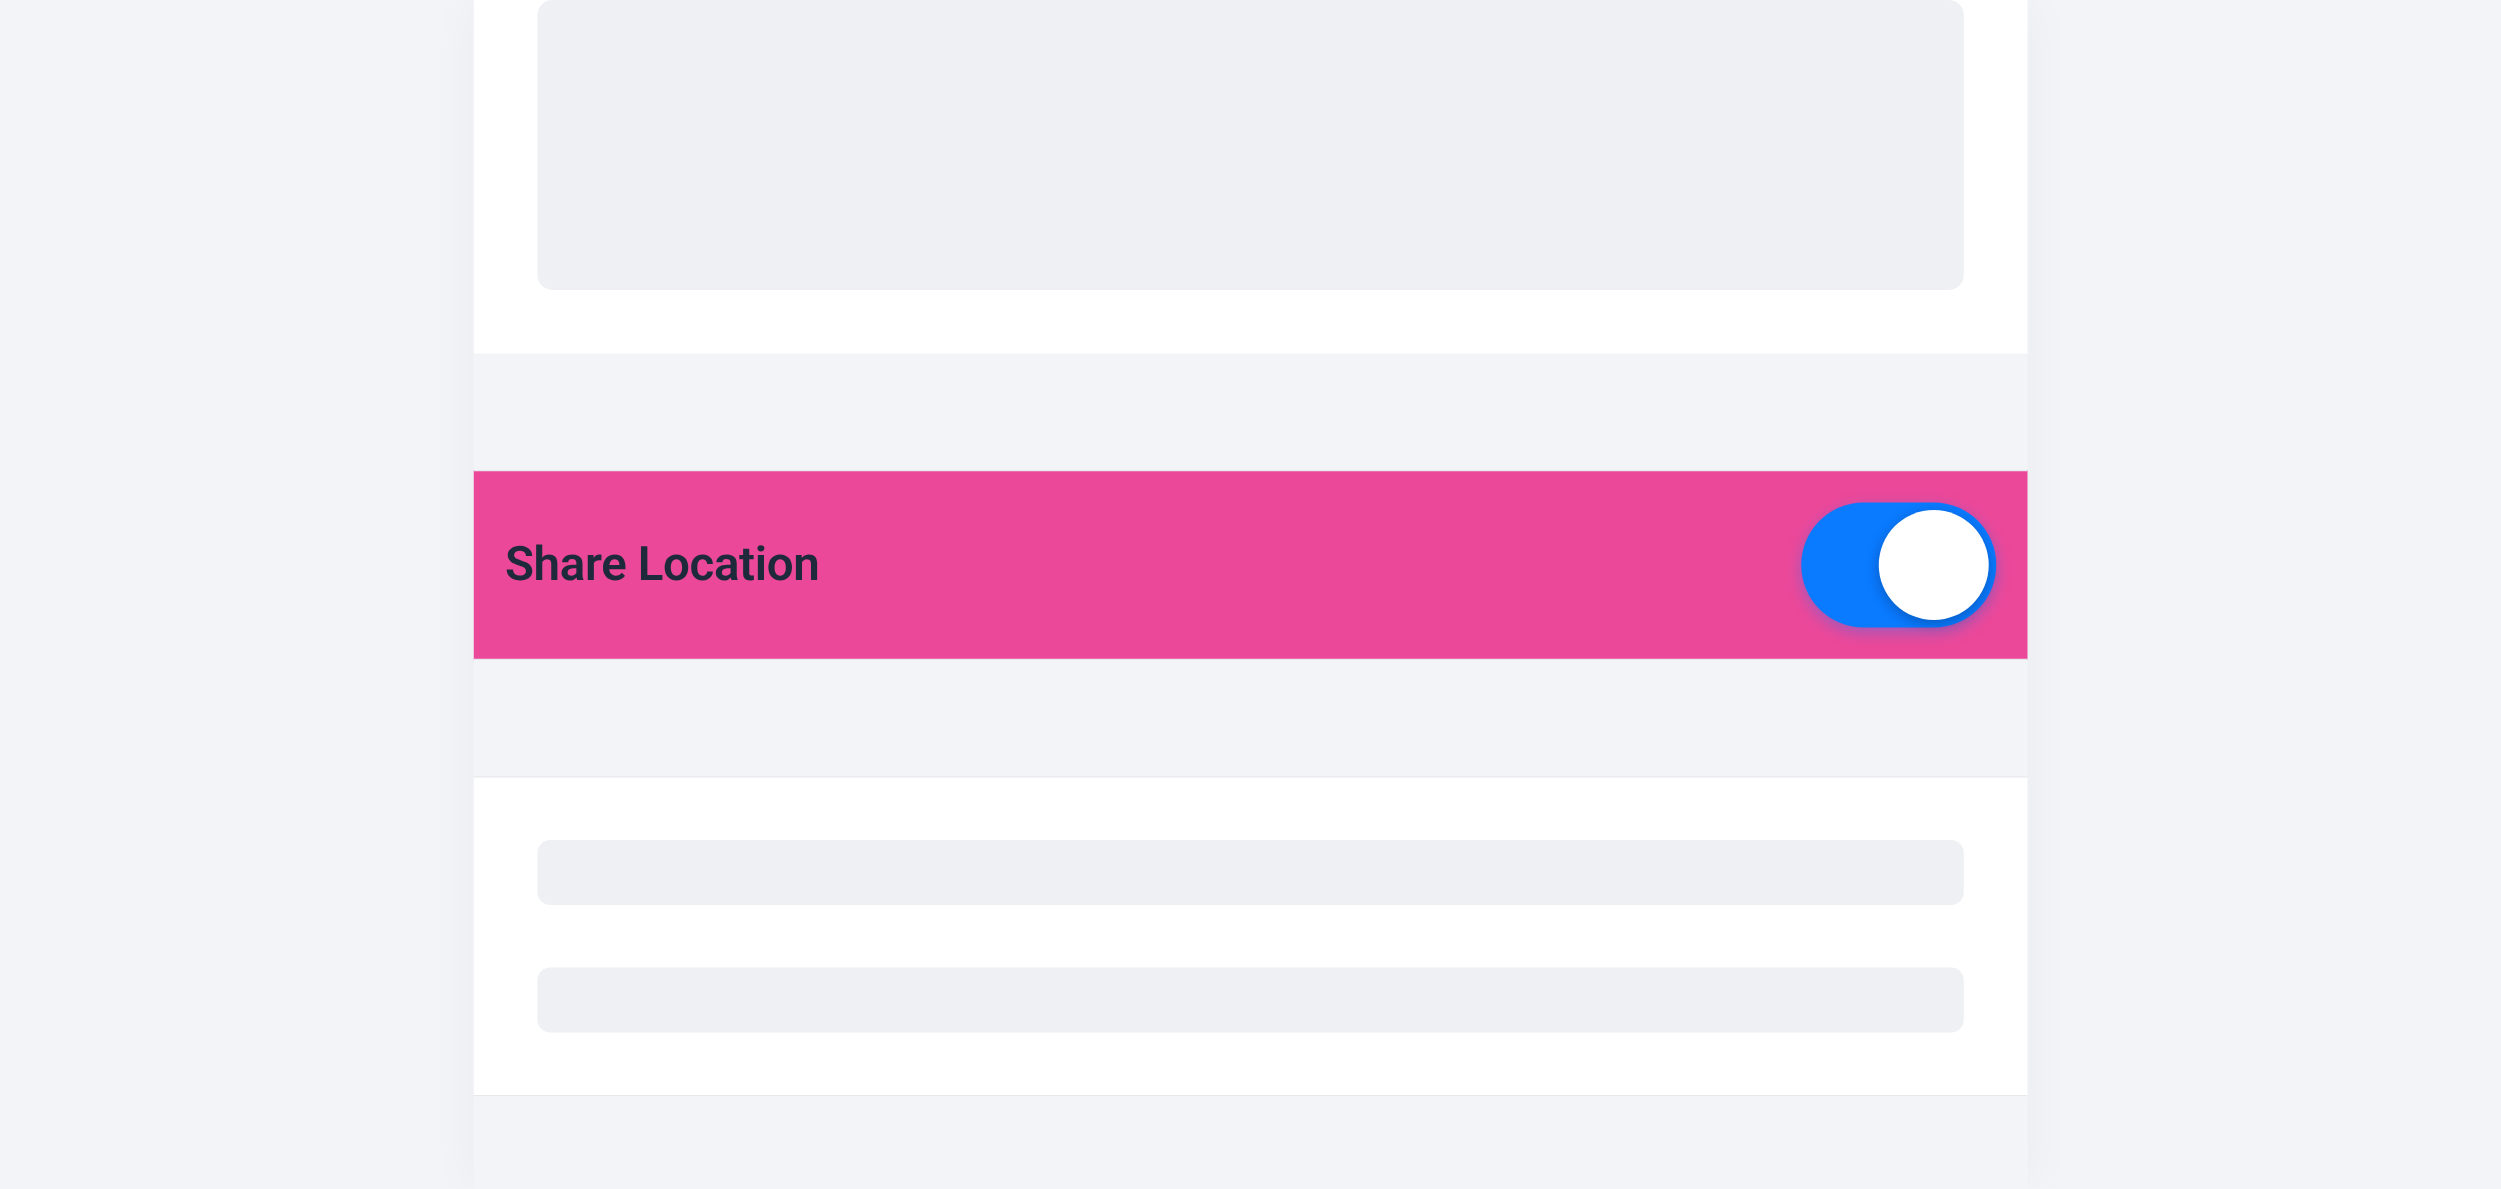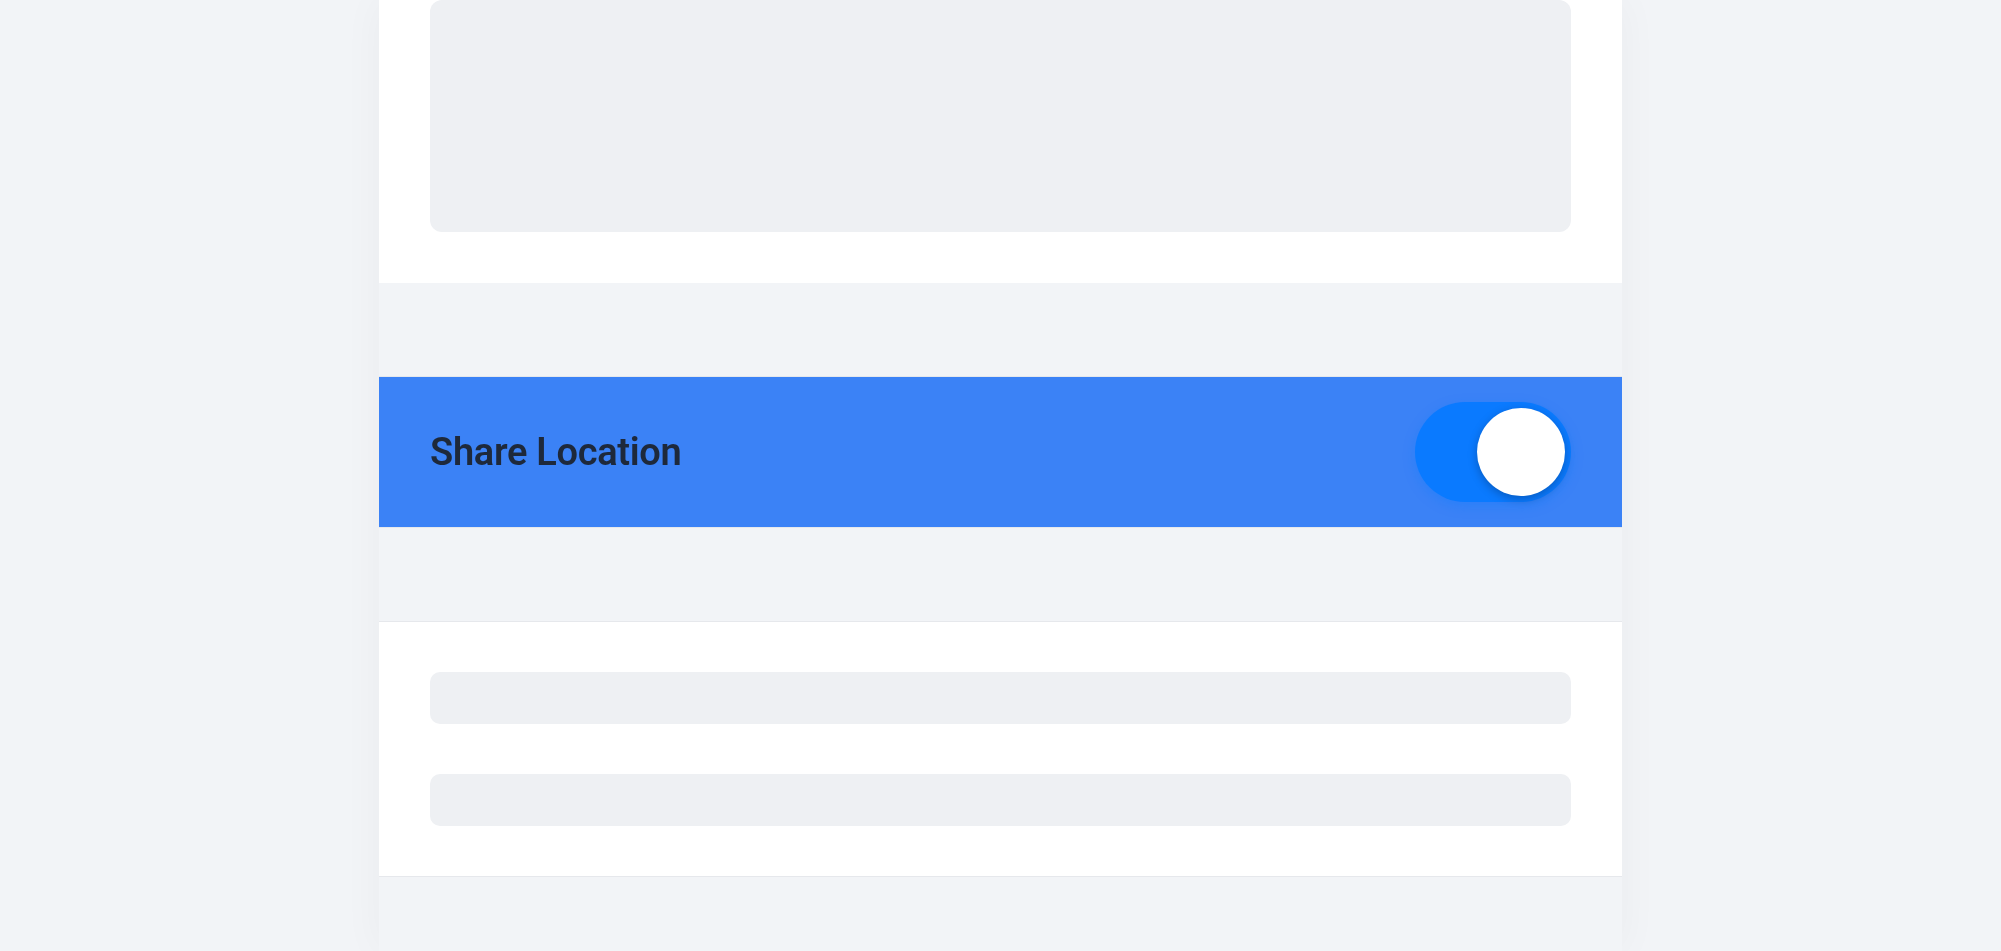--- a/index.html
+++ b/index.html
@@ -37,25 +37,25 @@
     .gap {
       height: 93px;
       background: #f2f4f7;
     }
     .gap-small {
       height: 93px;
       background: #f2f4f7;
     }
     
     .toggle-row {
-      background: #3b82f6;
+      background: #ec4899;
       display: flex;
       align-items: center;
       justify-content: space-between;
-      padding: 36px 51px;
+      padding: 36px 25px;
       height: 152px;
       border-top: 1px solid #e6e8ec;
       border-bottom: 1px solid #e6e8ec;
       gap: 48px;
     }
     .toggle-label {
       font-size: 38px;
       font-weight: 600;
       color: #1e293b;
       letter-spacing: -0.3px;

